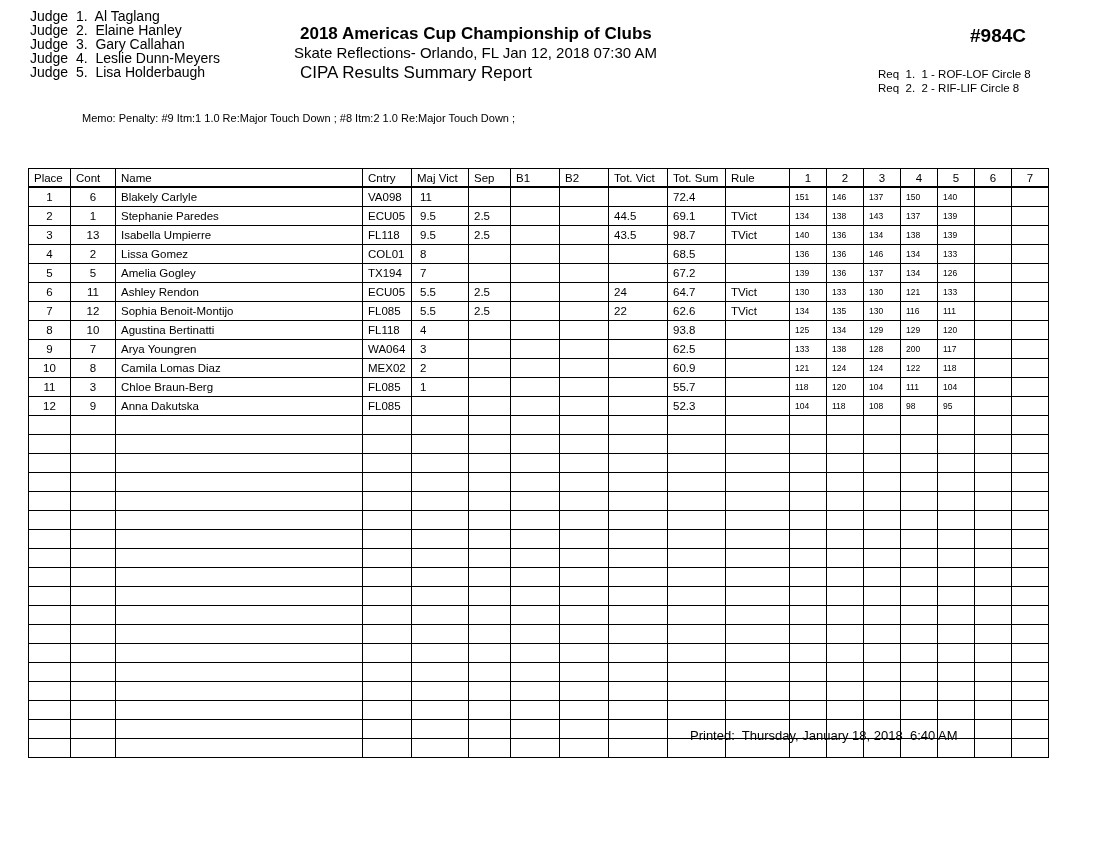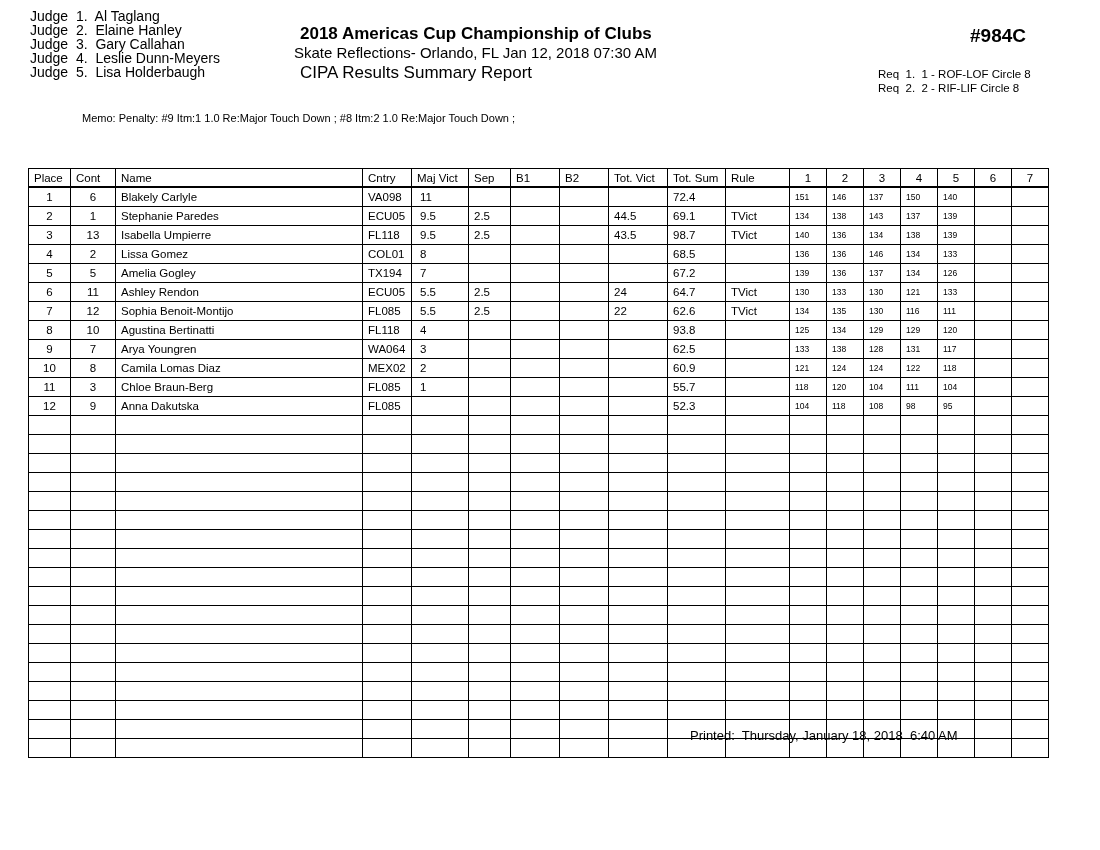--- a/index.html
+++ b/index.html
@@ -262,21 +262,21 @@
         <td class="mv">3</td>
         <td></td>
         <td></td>
         <td></td>
         <td></td>
         <td>62.5</td>
         <td></td>
         <td class="j">133</td>
         <td class="j">138</td>
         <td class="j">128</td>
-        <td class="j">131</td>
+        <td class="j">200</td>
         <td class="j">117</td>
         <td class="j"></td>
         <td class="j"></td>
       </tr>
       <tr class="r">
         <td class="c">10</td>
         <td class="c">8</td>
         <td>Camila Lomas Diaz</td>
         <td>MEX02</td>
         <td class="mv">2</td>

